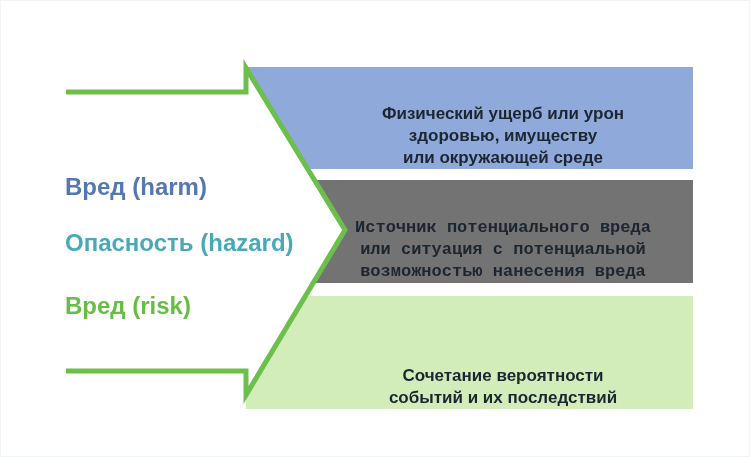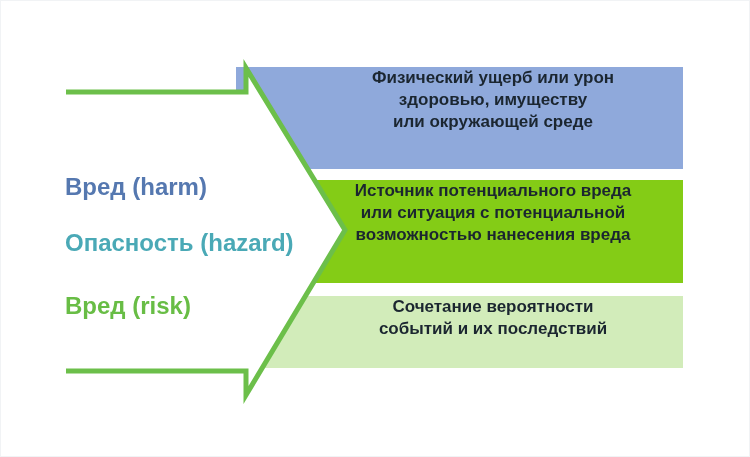--- a/index.html
+++ b/index.html
@@ -11,32 +11,32 @@
     position: relative;
     width: 750px;
     height: 457px;
     background: #ffffff;
     overflow: hidden;
     box-shadow: inset 0 0 0 1px #f1f3f5;
     font-family: "Liberation Sans", sans-serif;
   }
   .box {
     position: absolute;
-    left: 236px;
+    left: 246px;
     width: 447px;
     box-sizing: border-box;
     padding-left: 67px;
     display: flex;
-    align-items: flex-start;
+    align-items: flex-end;
     justify-content: center;
     z-index: 1;
   }
   .box-harm   { top: 67px;  height: 102px; }
   .box-hazard { top: 180px; height: 103px; }
-  .box-risk   { top: 296px; height: 72px; }
+  .box-risk   { top: 296px; height: 113px; }
   .box-text {
     font-weight: 700;
     font-size: 17px;
     line-height: 22px;
     text-align: center;
     white-space: pre-line;
   }
   .arrow-overlay {
     position: absolute;
     left: 0;
@@ -67,21 +67,21 @@
 <body>
 
 <div class="canvas">
 
   <div class="box box-harm" style="background-color: rgb(143, 169, 219);">
     <div class="box-text" style="color: rgb(27, 38, 48);">Физический ущерб или урон
 здоровью, имуществу
 или окружающей среде</div>
   </div>
 
-  <div class="box box-hazard" style="background-color: #84cc16;">
+  <div class="box box-hazard" style="background-color: #737373; font-family: Liberation Mono, monospace;">
     <div class="box-text" style="color: rgb(27, 38, 48);">Источник потенциального вреда
 или ситуация с потенциальной
 возможностью нанесения вреда</div>
   </div>
 
   <div class="box box-risk" style="background-color: rgb(210, 236, 186);">
     <div class="box-text" style="color: rgb(27, 38, 48);">Сочетание вероятности
 событий и их последствий</div>
   </div>
 

